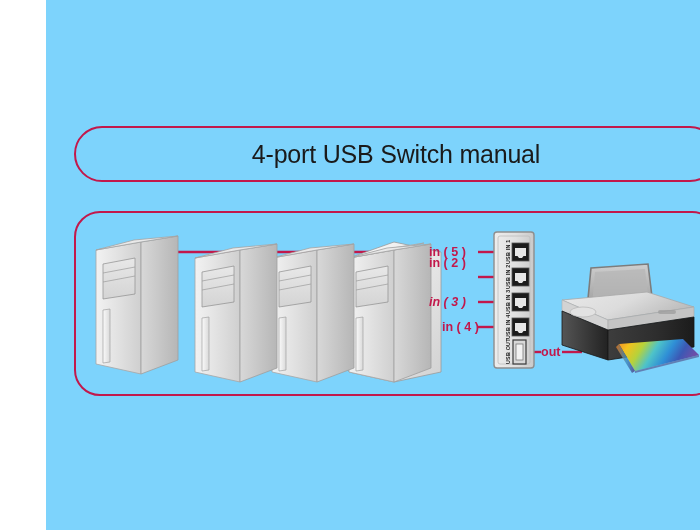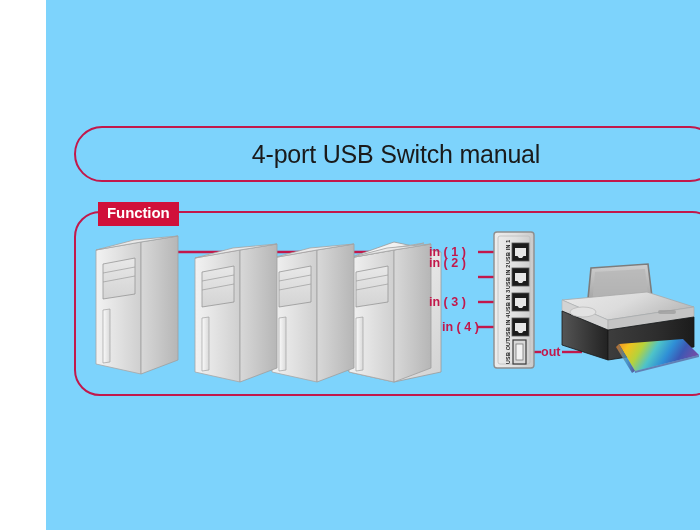--- a/index.html
+++ b/index.html
@@ -116,21 +116,20 @@
 </head>
 <body>
 
 <div id="page">
 
   <div id="title-box">
     <span id="title-text">4-port USB Switch manual</span>
   </div>
 
   <div id="function-panel"></div>
-  <div id="function-badge">Function</div>
 
   <svg id="scene" viewBox="0 0 700 530" width="700" height="530" xmlns="http://www.w3.org/2000/svg">
     <defs>
 
       <linearGradient id="gFace" x1="0" y1="0" x2="1" y2="0">
         <stop offset="0%" stop-color="#f2f2f2"></stop>
         <stop offset="45%" stop-color="#e3e3e3"></stop>
         <stop offset="100%" stop-color="#cfcfcf"></stop>
       </linearGradient>
       <linearGradient id="gSide" x1="0" y1="0" x2="1" y2="0">
@@ -316,23 +315,23 @@
 
       <rect x="612" y="310" width="18" height="4" rx="2" fill="#9b9b9b" opacity="0.7"></rect>
 
       <polygon points="573,344 637,339 653,355 589,371" fill="url(#gPaper)"></polygon>
       <polygon points="573,344 589,371 586,373 570,347" fill="url(#gPaperSide)" opacity="0.85"></polygon>
       <polygon points="589,371 653,355 653,357 589,373" fill="#4a3d7a" opacity="0.55"></polygon>
     </g>
 
   </svg>
 
-  <div class="in-label" style="left:383px; top:245px;">in ( 1 )</div>
+  <div class="in-label" style="left:383px; top:245px;">in ( 5 )</div>
   <div class="in-label" style="left:383px; top:256px;">in ( 2 )</div>
-  <div class="in-label" style="left:383px; top:295px;">in ( 3 )</div>
+  <div class="in-label" style="left:383px; top:295px;font-style:italic;">in ( 3 )</div>
   <div class="in-label" style="left:396px; top:320px;">in ( 4 )</div>
 
   <div class="out-label" style="left:495px; top:345px;">out</div>
 
   <div style="position:absolute; left:450px; top:240px; width:24px; height:24px;">
     <div class="port-vlabel" style="left:0; top:9px; width:24px;">
       <span>USB</span>
       <span>IN 1</span>
     </div>
   </div>

